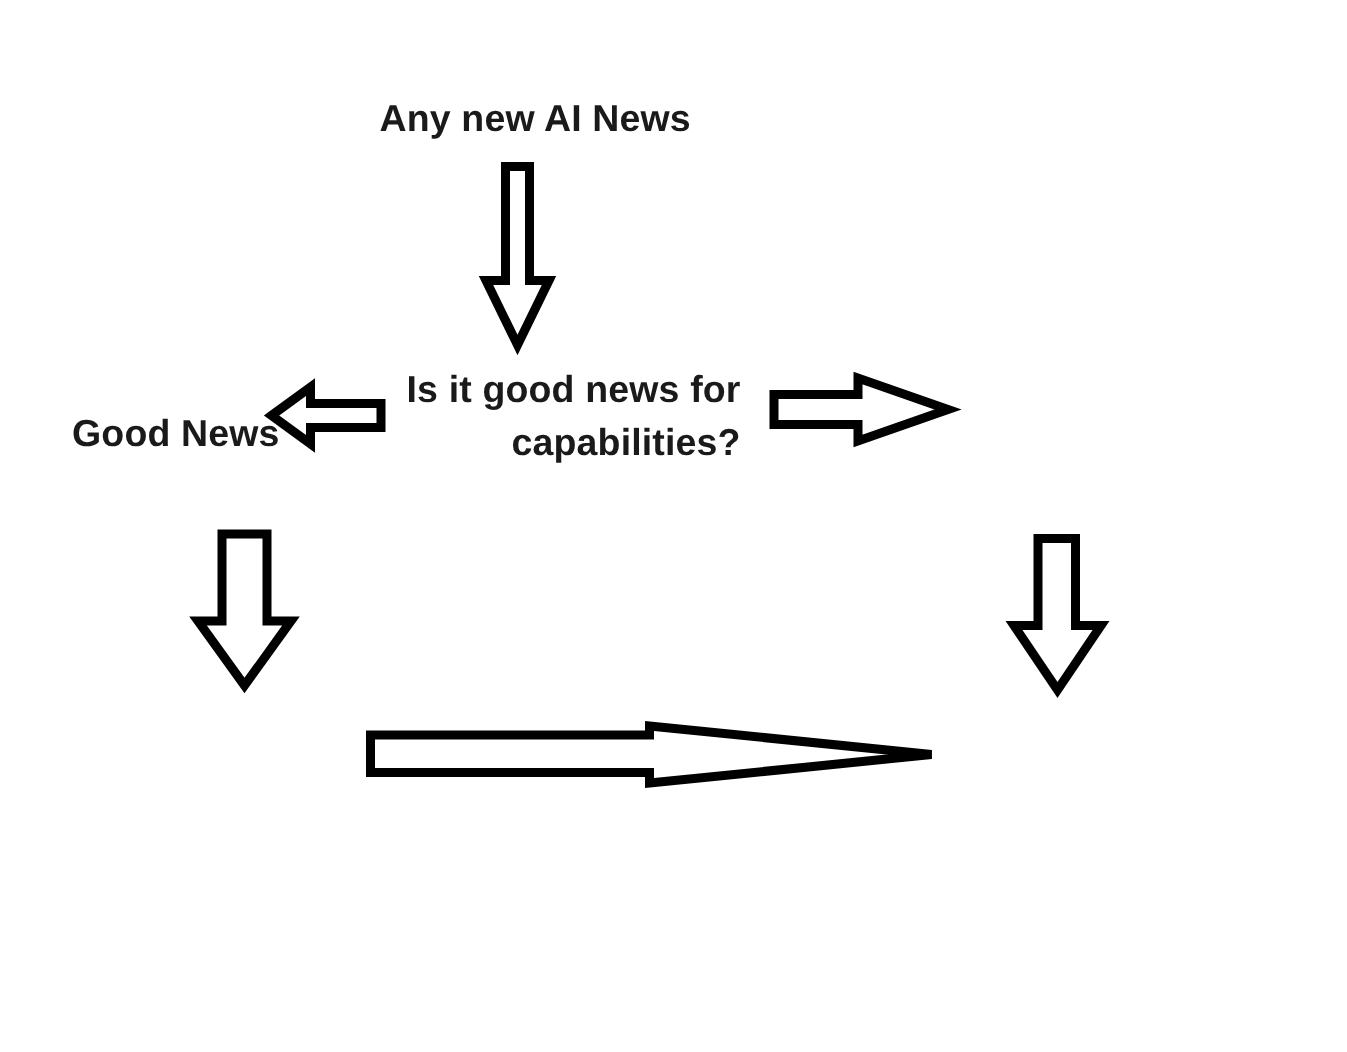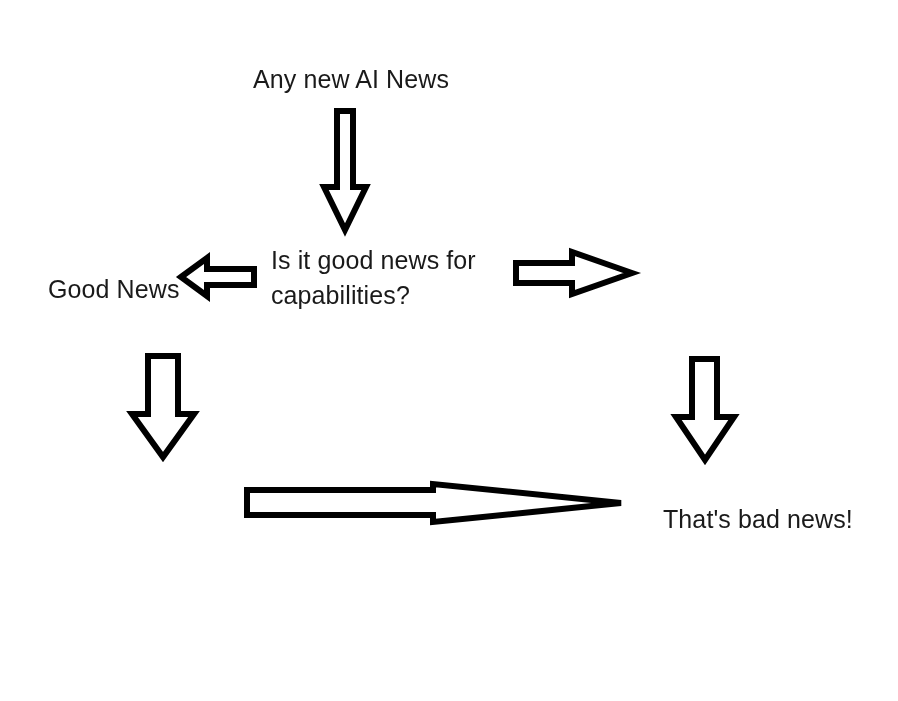--- a/index.html
+++ b/index.html
@@ -17,34 +17,34 @@
     height: 701px;
     background: #ffffff;
     overflow: hidden;
   }
   .node-text {
     position: absolute;
     color: #1a1a1a;
     font-family: "Liberation Sans", sans-serif;
     font-size: 25px;
     line-height: 35px;
-    font-weight: 400;
+    font-weight: 700;
     white-space: pre-line;
     letter-spacing: 0.1px;
   }
   .arrow {
     position: absolute;
   }
   .arrow svg {
     display: block;
     overflow: visible;
   }
   
   #node-title      { left: 253px; top: 62px;  }
-  #node-question   { left: 271px; top: 243px; }
+  #node-question   { left: 271px; top: 243px; text-align: right; }
   #node-good-news  { left: 48px;  top: 272px; text-align: center; }
   #node-bad-news   { left: 643px; top: 282px; }
   #node-no-moat    { left: 44px;  top: 488px; }
   #node-thats-bad  { left: 663px; top: 502px; }
 
   
   #arrow-down-top      { left: 320px; top: 108px; }
   #arrow-left-good     { left: 178px; top: 254px; }
   #arrow-right-bad     { left: 512px; top: 248px; }
   #arrow-down-left     { left: 126px; top: 352px; }
@@ -94,15 +94,14 @@
     </svg>
   </div>
 
 
   <div class="arrow" id="arrow-long-right">
     <svg width="382" height="46" viewBox="0 0 382 46">
       <polygon points="378,22 190,3 190,9 4,9 4,34 190,34 190,41" fill="#ffffff" stroke="#000000" stroke-width="6" stroke-linejoin="miter"></polygon>
     </svg>
   </div>
 
-  <div class="node-text" id="node-thats-bad">That's bad news!</div>
 
 </div>
 
 </body></html>

